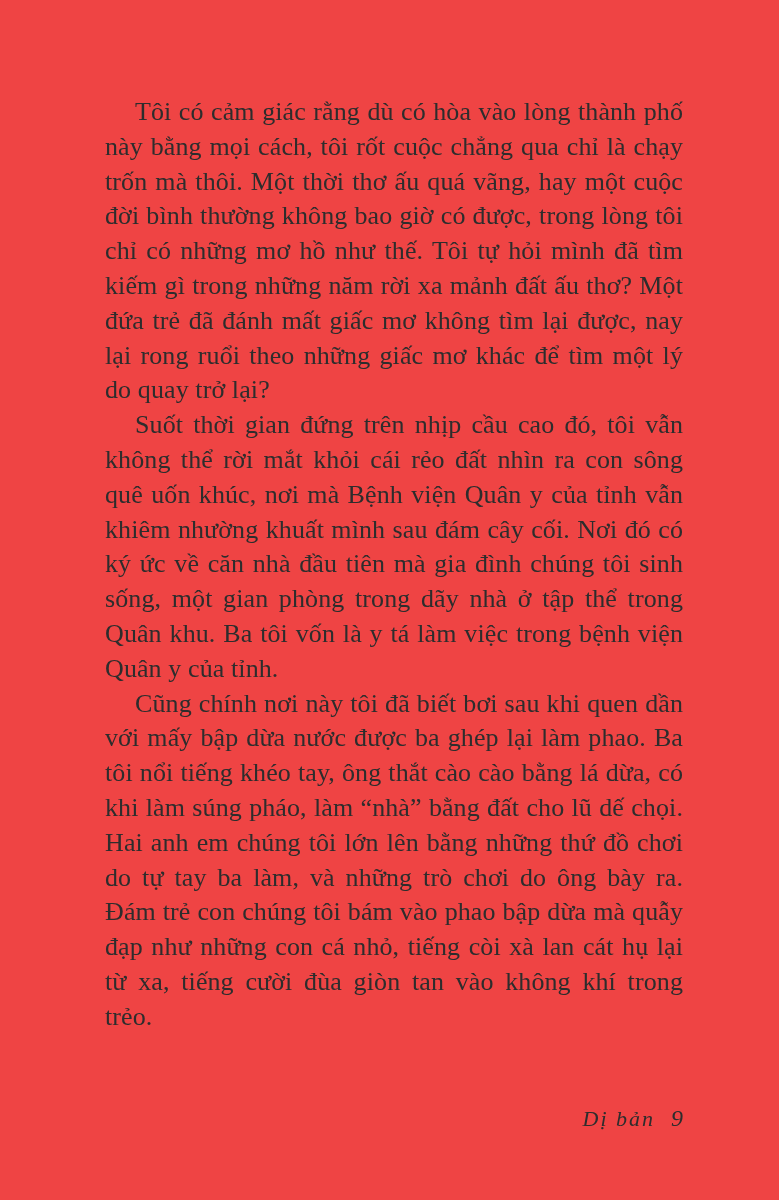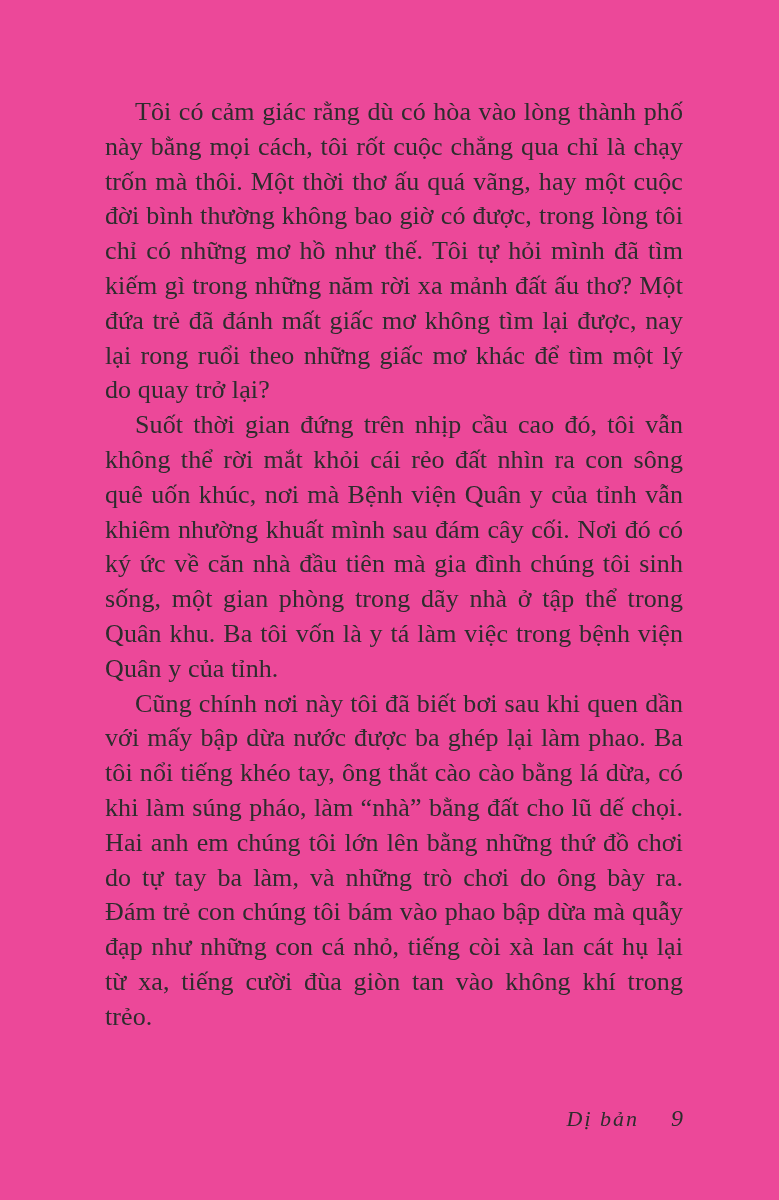--- a/index.html
+++ b/index.html
@@ -4,21 +4,21 @@
 <style>
   html, body {
     margin: 0;
     padding: 0;
     background: #ffffff;
   }
   .page {
     position: relative;
     width: 779px;
     height: 1200px;
-    background: #ec4899;
+    background: #ef4444;
     overflow: hidden;
     font-family: "Liberation Serif", serif;
   }
   .text-block {
     position: absolute;
     left: 105px;
     top: 95px;
     width: 578px;
     color: #2d2d2d;
   }
@@ -30,21 +30,21 @@
     text-indent: 30px;
     font-family: "Liberation Serif", serif;
     letter-spacing: 0.1px;
   }
   .page-footer {
     position: absolute;
     top: 1105px;
     right: 96px;
     display: flex;
     align-items: baseline;
-    gap: 32px;
+    gap: 16px;
     color: #2d2d2d;
     justify-content: center;
   }
   .running-title {
     font-style: italic;
     font-size: 22px;
     letter-spacing: 2px;
     font-family: "Liberation Serif", serif;
   }
   .page-number {

